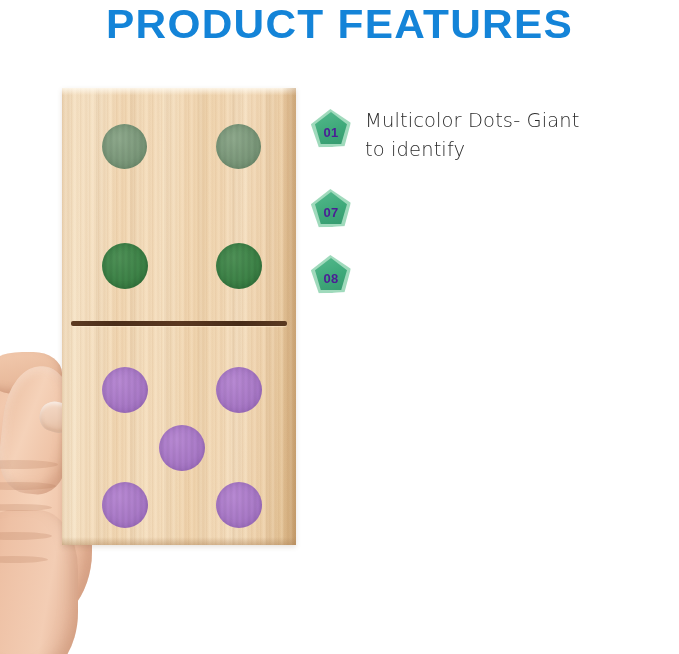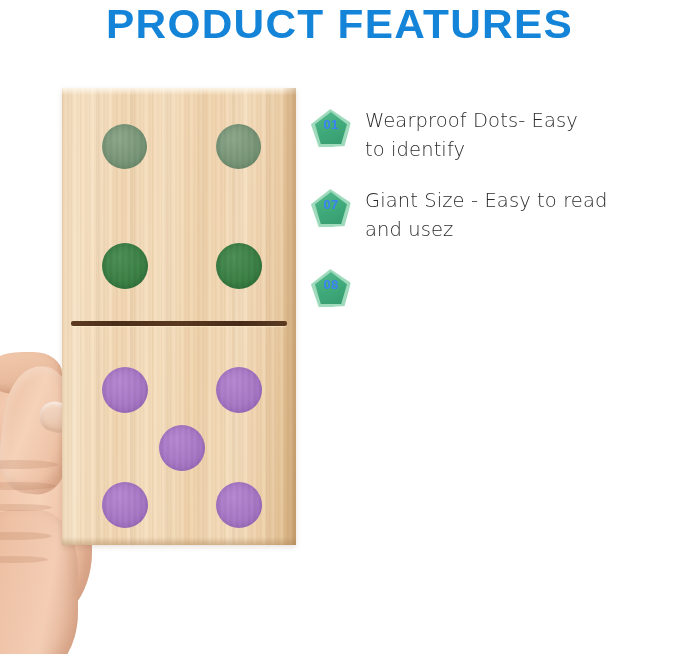--- a/index.html
+++ b/index.html
@@ -188,23 +188,23 @@
     background: #8fd3b0;
     opacity: .85;
     transform: rotate(-2deg);
   }
   .badge .inner {
     left: 5px; top: 4px; width: 32px; height: 32px;
     background: linear-gradient(160deg,#53b98c 0%, #3fa97a 55%, #369b6f 100%);
   }
   .badge .num {
     position: absolute;
-    left: 5px; top: 0; width: 32px; height: 32px;
+    left: 5px; top: 8px; width: 32px; height: 32px;
     display: flex; align-items: center; justify-content: center;
-    color: #3b82f6;
+    color: #4c1d95;
     font-family: "Liberation Sans", sans-serif;
     font-weight: 700;
     font-size: 13px;
     letter-spacing: .3px;
   }
   .feature-text {
     margin-left: 13px;
     color: #2b2b2b;
     font-family: "DejaVu Sans", sans-serif;
     font-size: 19.5px;
@@ -257,32 +257,30 @@
 </div>
 
 <div class="features">
 
   <div class="feature">
     <div class="badge">
       <div class="outer"></div>
       <div class="inner"></div>
       <div class="num">01</div>
     </div>
-    <div class="feature-text">Wearproof Dots- Easy
+    <div class="feature-text">Multicolor Dots- Giant
 to identify</div>
   </div>
 
   <div class="feature">
     <div class="badge">
       <div class="outer"></div>
       <div class="inner"></div>
       <div class="num">07</div>
     </div>
-    <div class="feature-text">Giant Size - Easy to read
-and usez</div>
   </div>
 
   <div class="feature">
     <div class="badge">
       <div class="outer"></div>
       <div class="inner"></div>
       <div class="num">08</div>
     </div>
   </div>
 

